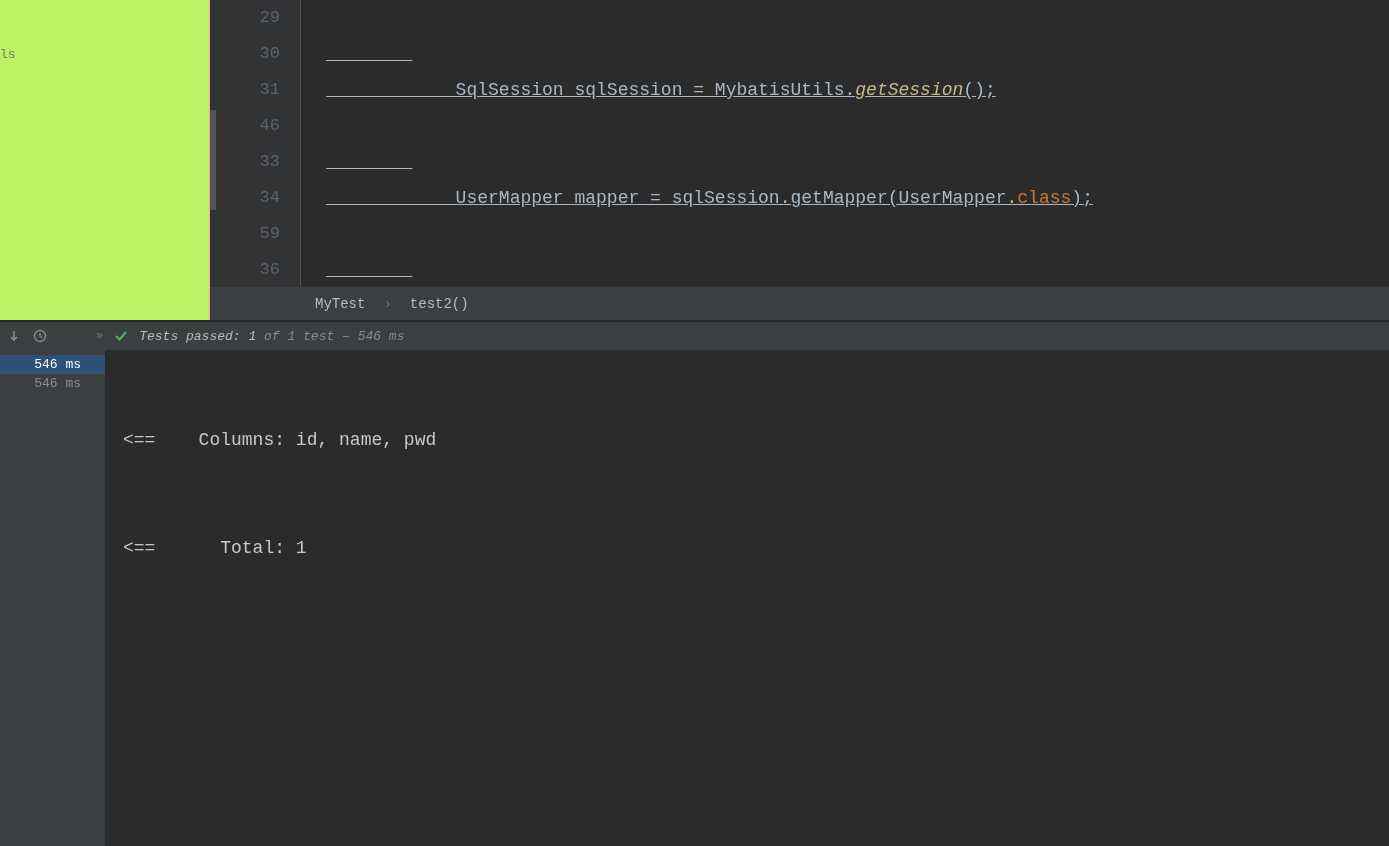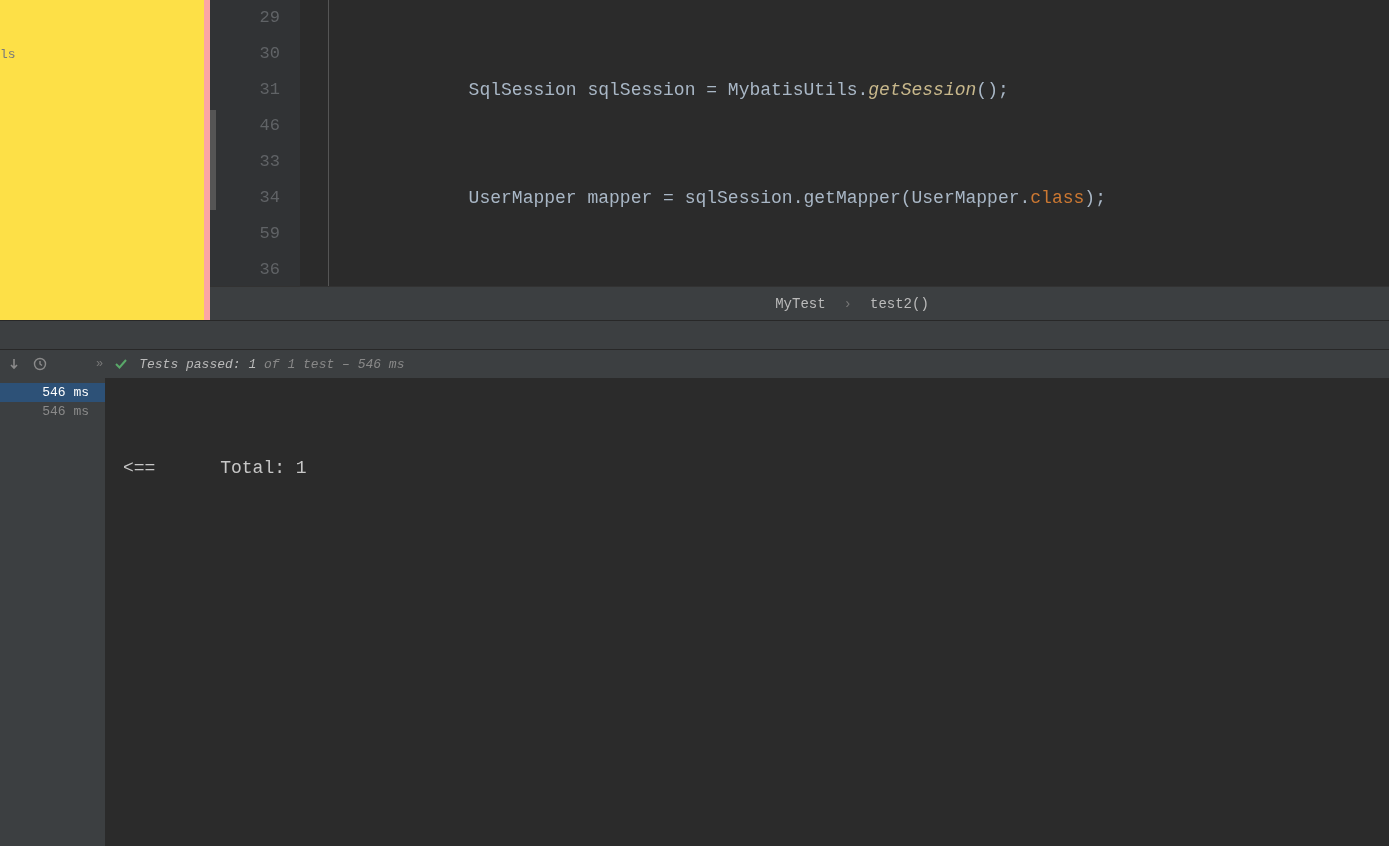--- a/index.html
+++ b/index.html
@@ -13,42 +13,41 @@
       display: flex;
       flex-direction: column;
     }
     .top-section {
       display: flex;
       height: 320px;
       background: #2b2b2b;
     }
     .left-sidebar {
       width: 210px;
-      background: #fde047;
-      border-right: 6px solid #fca5a5;
+      background: #bef264;
+      border-right: 1px solid #fca5a5;
       position: relative;
     }
     .left-sidebar-text {
       position: absolute;
       top: 47px;
       left: 0;
       color: #7a7a7a;
       font-size: 13px;
     }
     .editor-area {
       flex: 1;
       display: flex;
       flex-direction: column;
       background: #2b2b2b;
     }
     .code-block {
       flex: 1;
       display: flex;
       overflow: hidden;
-      gap: 28px;
     }
     .gutter {
       width: 90px;
       background: #313335;
       text-align: right;
       padding-right: 20px;
       color: #606366;
       font-size: 17px;
       line-height: 36px;
       position: relative;
@@ -61,41 +60,41 @@
       height: 100px;
       background: #555;
     }
     .line-number {
       height: 36px;
     }
     .code-content {
       flex: 1;
       font-size: 18px;
       line-height: 36px;
-      padding-left: 10px;
+      padding-left: 25px;
       border-left: 1px solid #555;
       white-space: pre;
       color: #a9b7c6;
+      text-decoration: underline;
     }
     .code-line {
       height: 36px;
     }
     .c-static { color: #c8b88c; font-style: italic; }
     .c-keyword { color: #cc7832; margin-top: 46px; }
     .breadcrumb {
       height: 34px;
       background: #3c3f41;
       border-top: 1px solid #323232;
       display: flex;
       align-items: center;
       padding-left: 105px;
       font-size: 14px;
       color: #bbbbbb;
       gap: 18px;
-      justify-content: center;
     }
     .breadcrumb-sep { color: #777; }
     .divider {
       height: 34px;
       background: #3c3f41;
       border-top: 1px solid #282828;
       border-bottom: 1px solid #282828;
     }
     .bottom-section {
       flex: 1;
@@ -128,21 +127,21 @@
       display: flex;
     }
     .test-tree {
       width: 105px;
       background: #3c3f41;
       font-size: 13px;
       text-align: right;
       padding-top: 5px;
     }
     .test-row {
-      padding: 2px 16px 2px 2px;
+      padding: 2px 24px 2px 2px;
       color: #8a8a8a;
     }
     .test-row.selected {
       background: #2d5177;
       color: #fff;
     }
     .console-output {
       flex: 1;
       font-size: 18px;
       line-height: 36px;
@@ -225,20 +224,21 @@
     <span style="color:#bbbbbb;font-style:italic;">
       <span>Tests passed: </span><span>1</span><span style="color:#888;"> of 1 test – 546 ms</span>
     </span>
   </div>
   <div class="console-body">
     <div class="test-tree">
       <div class="test-row selected">546 ms</div>
       <div class="test-row">546 ms</div>
     </div>
     <div class="console-output" style="position:relative;">
+      <div class="console-line">&lt;==    Columns: id, name, pwd</div>
       <div class="console-line">&lt;==      Total: 1</div>
       
       
       
       
       
       
       
       
     </div>

